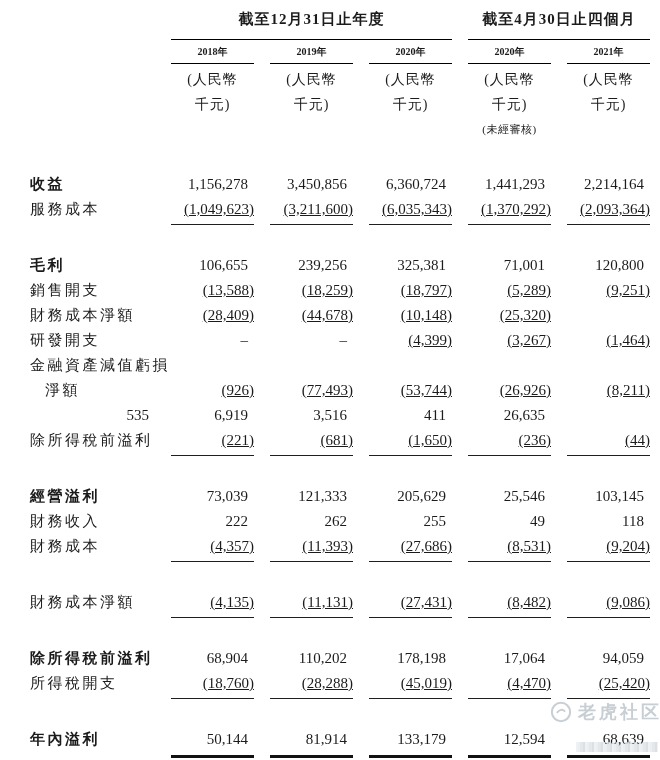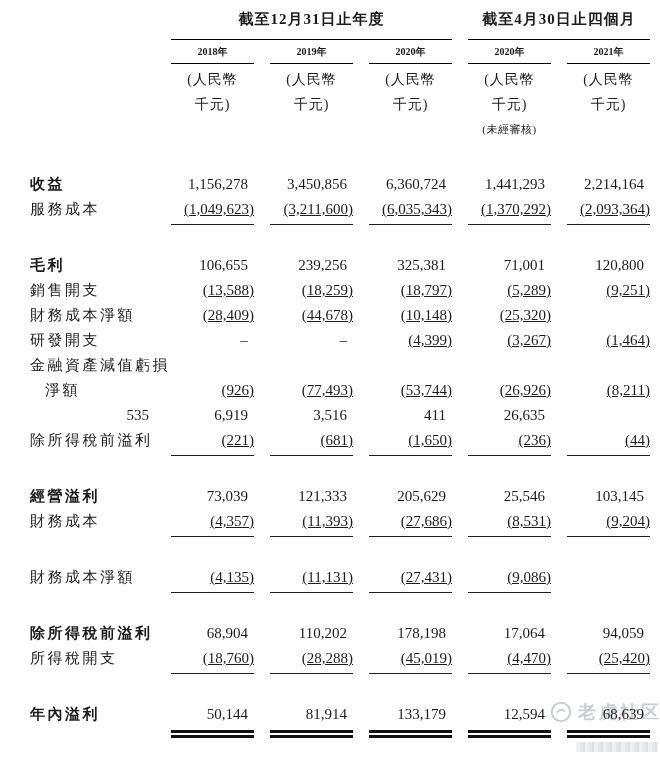--- a/index.html
+++ b/index.html
@@ -205,34 +205,43 @@
         </div>
         <div class="spacer"></div>
         <div class="grid r">
           <div class="lbl bold">經營溢利</div>
           <div class="num">73,039</div>
           <div class="num">121,333</div>
           <div class="num">205,629</div>
           <div class="num">25,546</div>
           <div class="num">103,145</div>
         </div>
+        <div class="grid r">
+          <div class="lbl">財務收入</div>
+          <div class="num">222</div>
+          <div class="num">262</div>
+          <div class="num">255</div>
+          <div class="num">49</div>
+          <div class="num">118</div>
+        </div>
         <div class="grid r u">
           <div class="lbl">財務成本</div>
           <div class="num neg">(4,357)</div>
           <div class="num neg">(11,393)</div>
           <div class="num neg">(27,686)</div>
           <div class="num neg">(8,531)</div>
           <div class="num neg">(9,204)</div>
         </div>
         <div class="spacer"></div>
         <div class="grid r u">
           <div class="lbl">財務成本淨額</div>
           <div class="num neg">(4,135)</div>
           <div class="num neg">(11,131)</div>
           <div class="num neg">(27,431)</div>
+          <div class="num neg">(8,482)</div>
           <div class="num neg">(9,086)</div>
         </div>
         <div class="spacer"></div>
         <div class="grid r">
           <div class="lbl bold">除所得稅前溢利</div>
           <div class="num">68,904</div>
           <div class="num">110,202</div>
           <div class="num">178,198</div>
           <div class="num">17,064</div>
           <div class="num">94,059</div>

